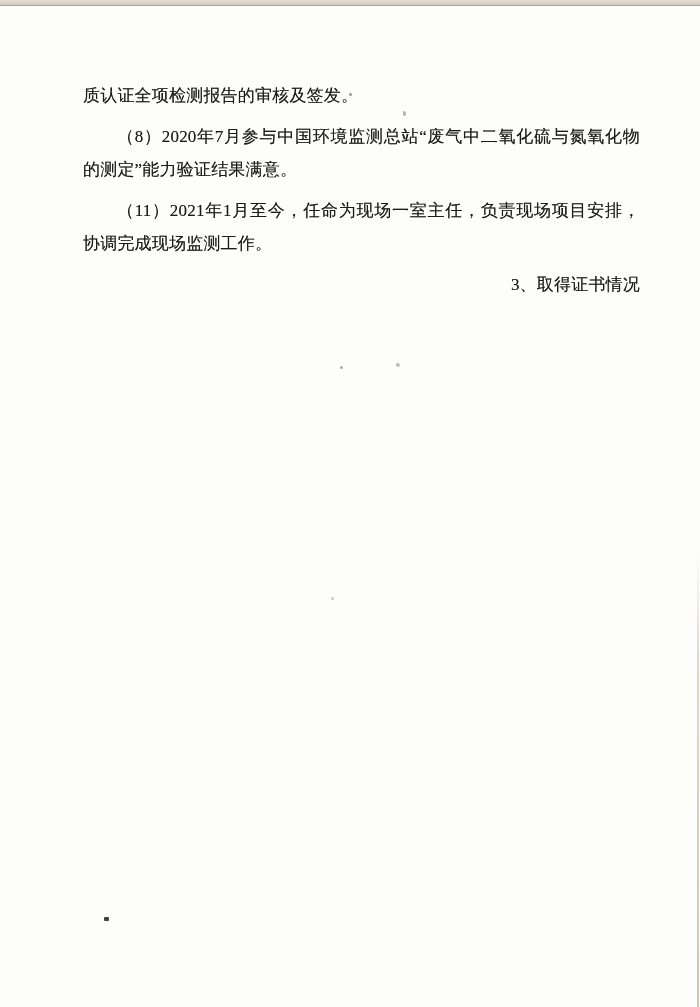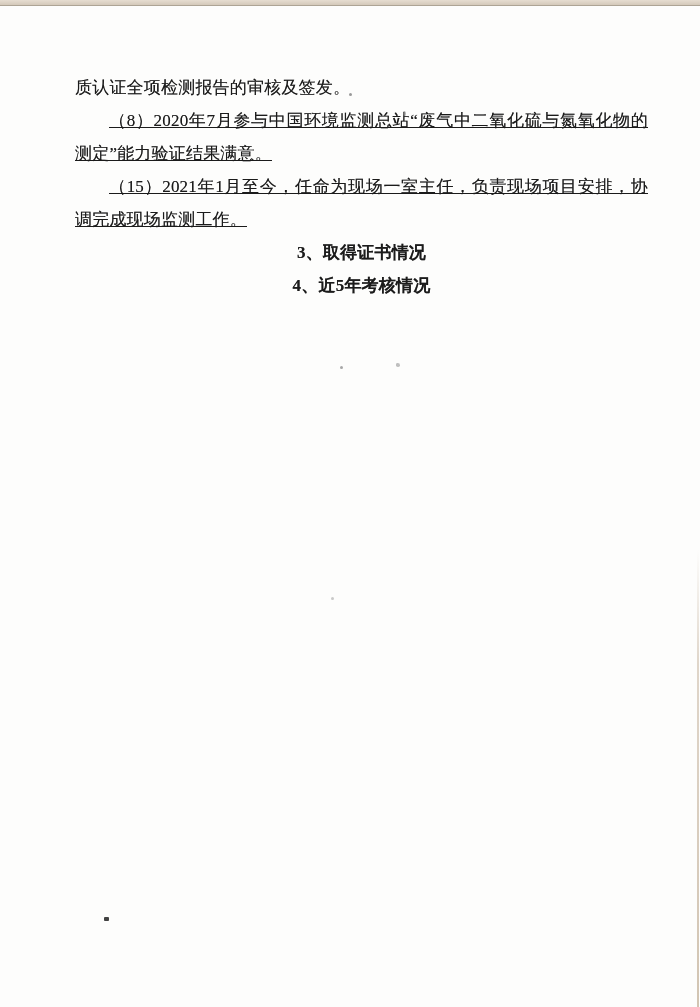--- a/index.html
+++ b/index.html
@@ -36,30 +36,30 @@
 
   .doc-content {
     position: absolute;
     left: 75px;
     top: 71px;
     width: 573px;
     color: #1b1b1b;
   }
 
   .doc-content p {
-    margin: 0;
+    margin: 8px;
     font-size: 17px;
     line-height: 33px;
     text-align: justify;
     letter-spacing: 0.2px;
     text-shadow: 0 0 0.6px rgba(25, 25, 25, 0.55);
   }
 
-  .doc-content p.indent { text-indent: 2em; text-decoration: underline; }
-  .doc-content p.heading { font-weight: bold; text-align: center; }
+  .doc-content p.indent { text-indent: 2em; }
+  .doc-content p.heading { font-weight: normal; text-align: right; }
 
   
   .speck {
     position: absolute;
     border-radius: 50%;
     pointer-events: none;
   }
   .speck-1 { left: 349px; top: 93px;  width: 3px; height: 3px; background: rgba(100,100,100,0.65); }
   .speck-2 { left: 403px; top: 111px; width: 3px; height: 5px; background: rgba(130,130,130,0.6); border-radius: 40% 60% 50% 50%; }
   .speck-3 { left: 340px; top: 366px; width: 3px; height: 3px; background: rgba(110,110,110,0.6); }
@@ -71,23 +71,22 @@
 <body>
 
 <div class="page">
   <div class="scan-top-edge"></div>
   <div class="scan-right-edge"></div>
 
   <div class="doc-content">
 
   <p class="body">质认证全项检测报告的审核及签发。</p>
       <p class="body indent">（8）2020年7月参与中国环境监测总站“废气中二氧化硫与氮氧化物的测定”能力验证结果满意。</p>
-      <p class="body indent">（15）2021年1月至今，任命为现场一室主任，负责现场项目安排，协调完成现场监测工作。</p>
+      <p class="body indent">（11）2021年1月至今，任命为现场一室主任，负责现场项目安排，协调完成现场监测工作。</p>
       <p class="heading">3、取得证书情况</p>
-      <p class="heading">4、近5年考核情况</p>
     </div>
 
   <div class="speck speck-1"></div>
   <div class="speck speck-2"></div>
   <div class="speck speck-3"></div>
   <div class="speck speck-4"></div>
   <div class="speck speck-5"></div>
   <div class="speck speck-6"></div>
 </div>
 

